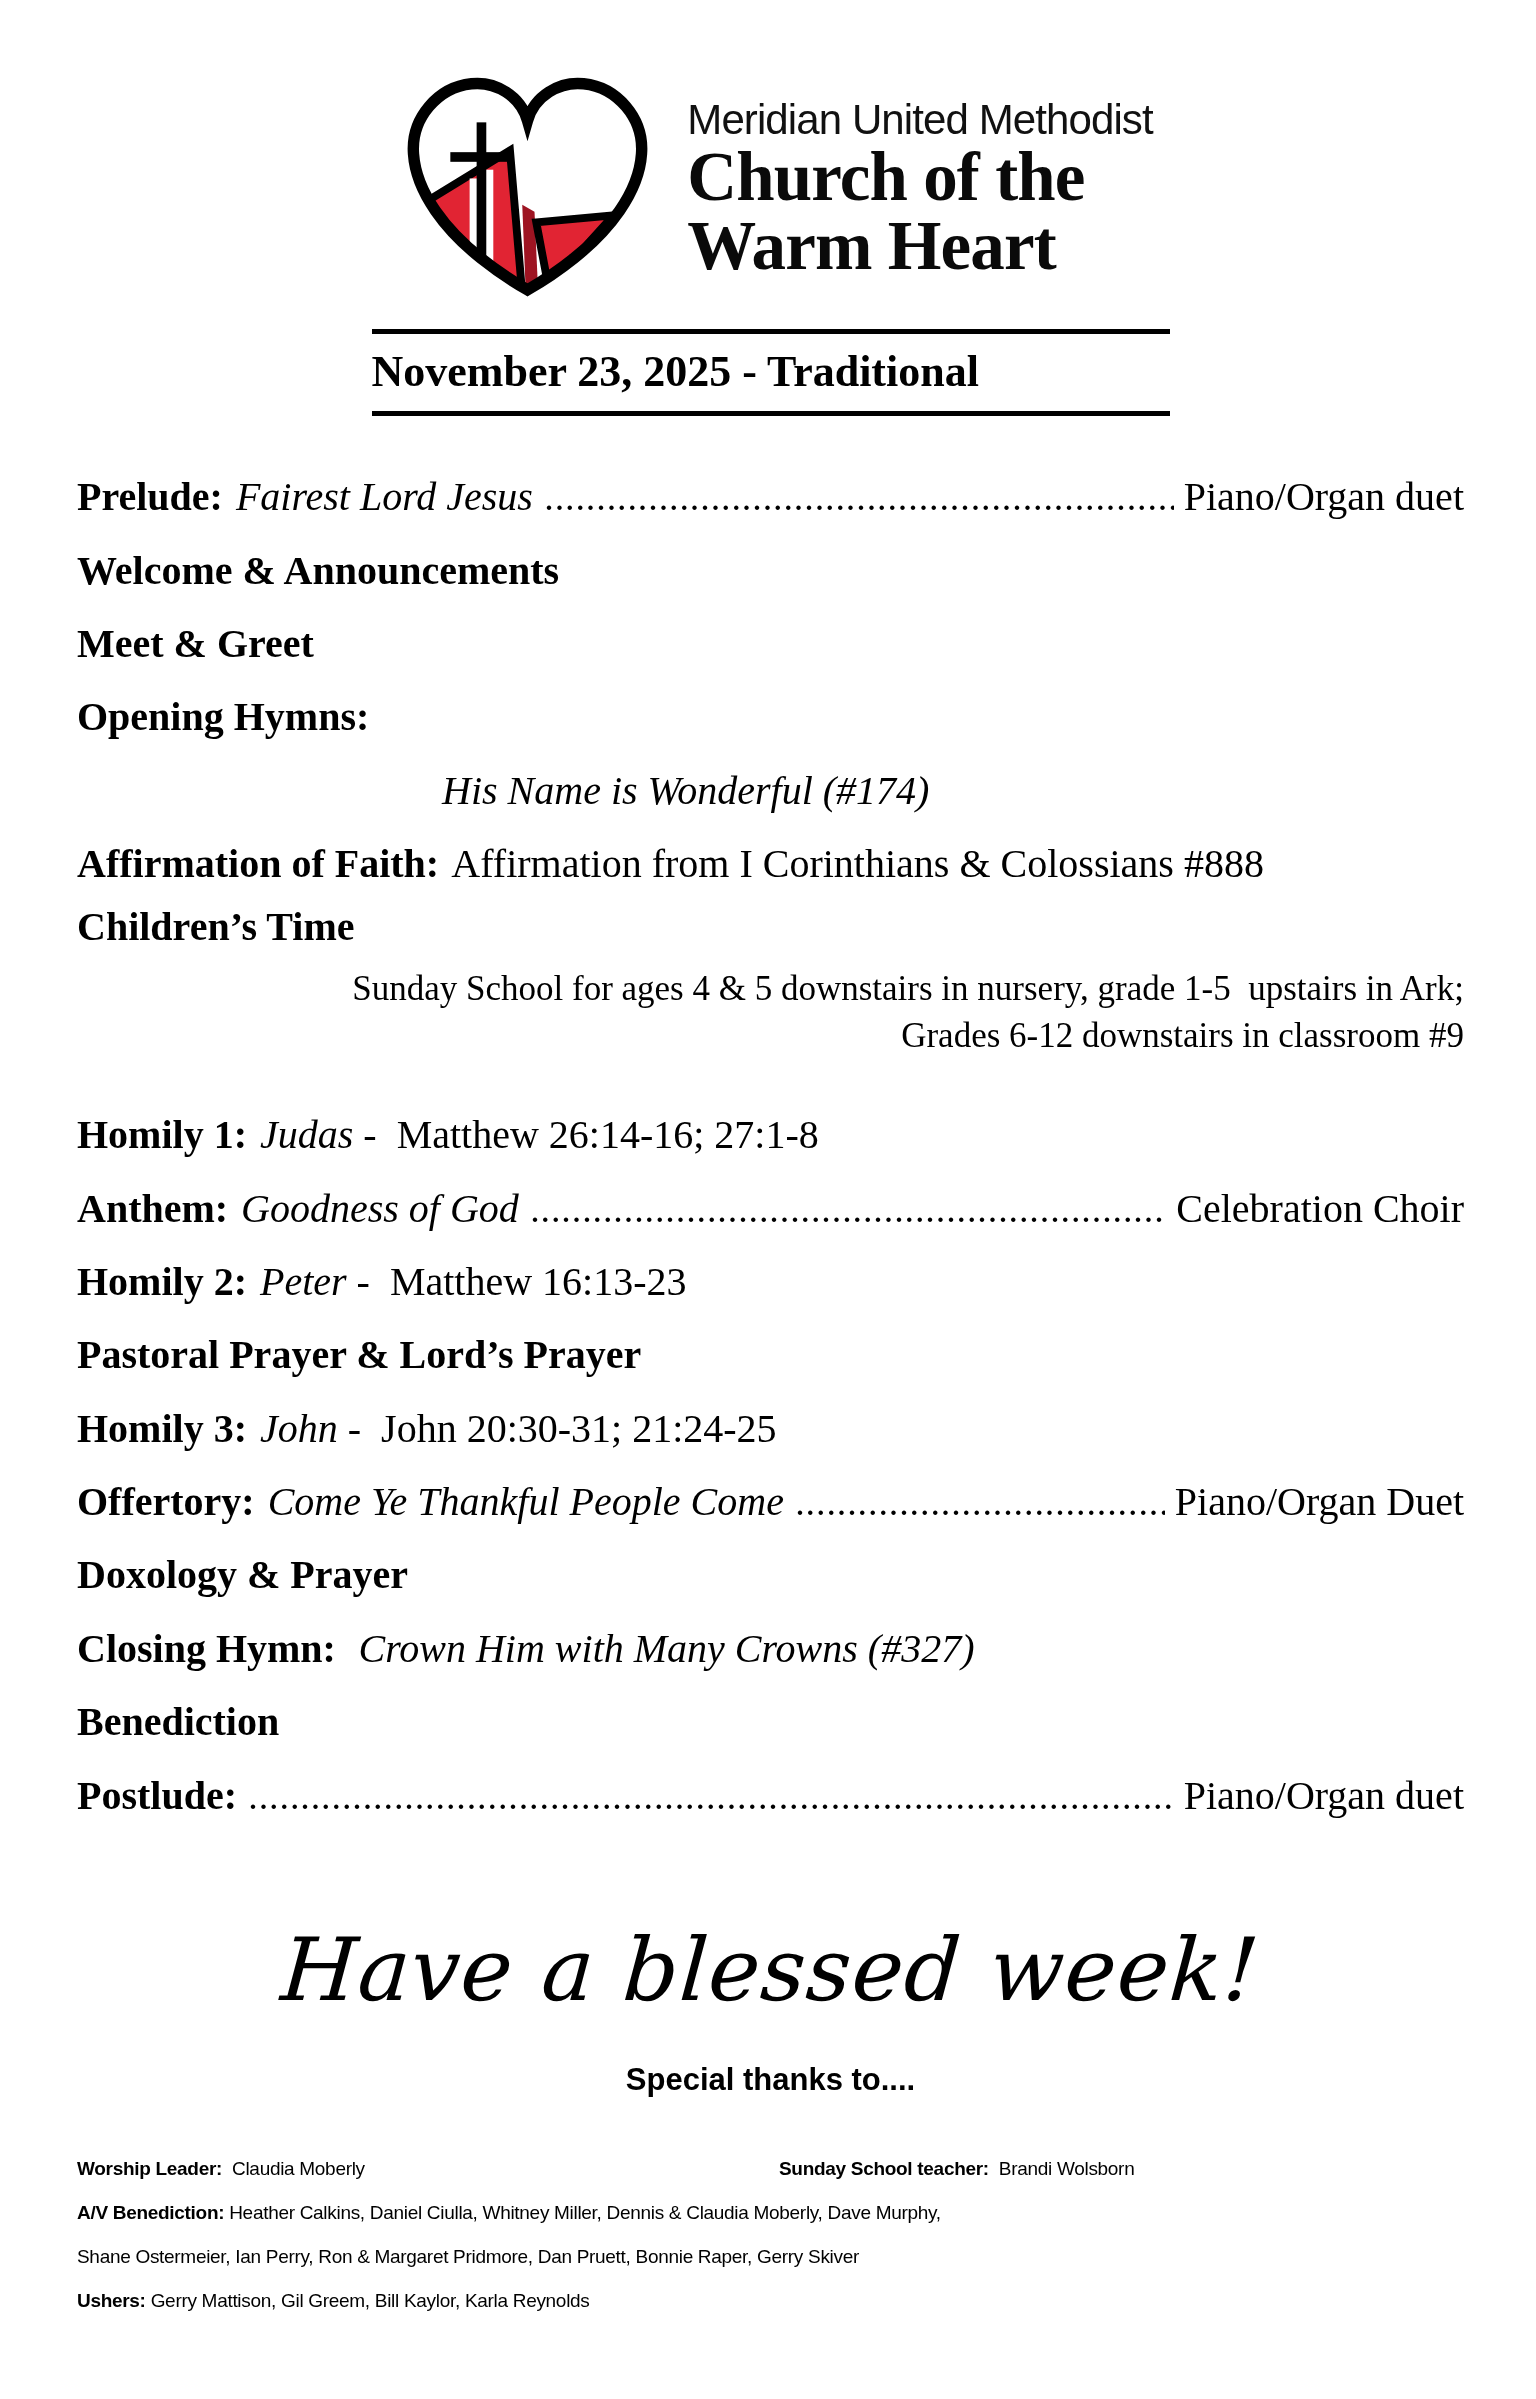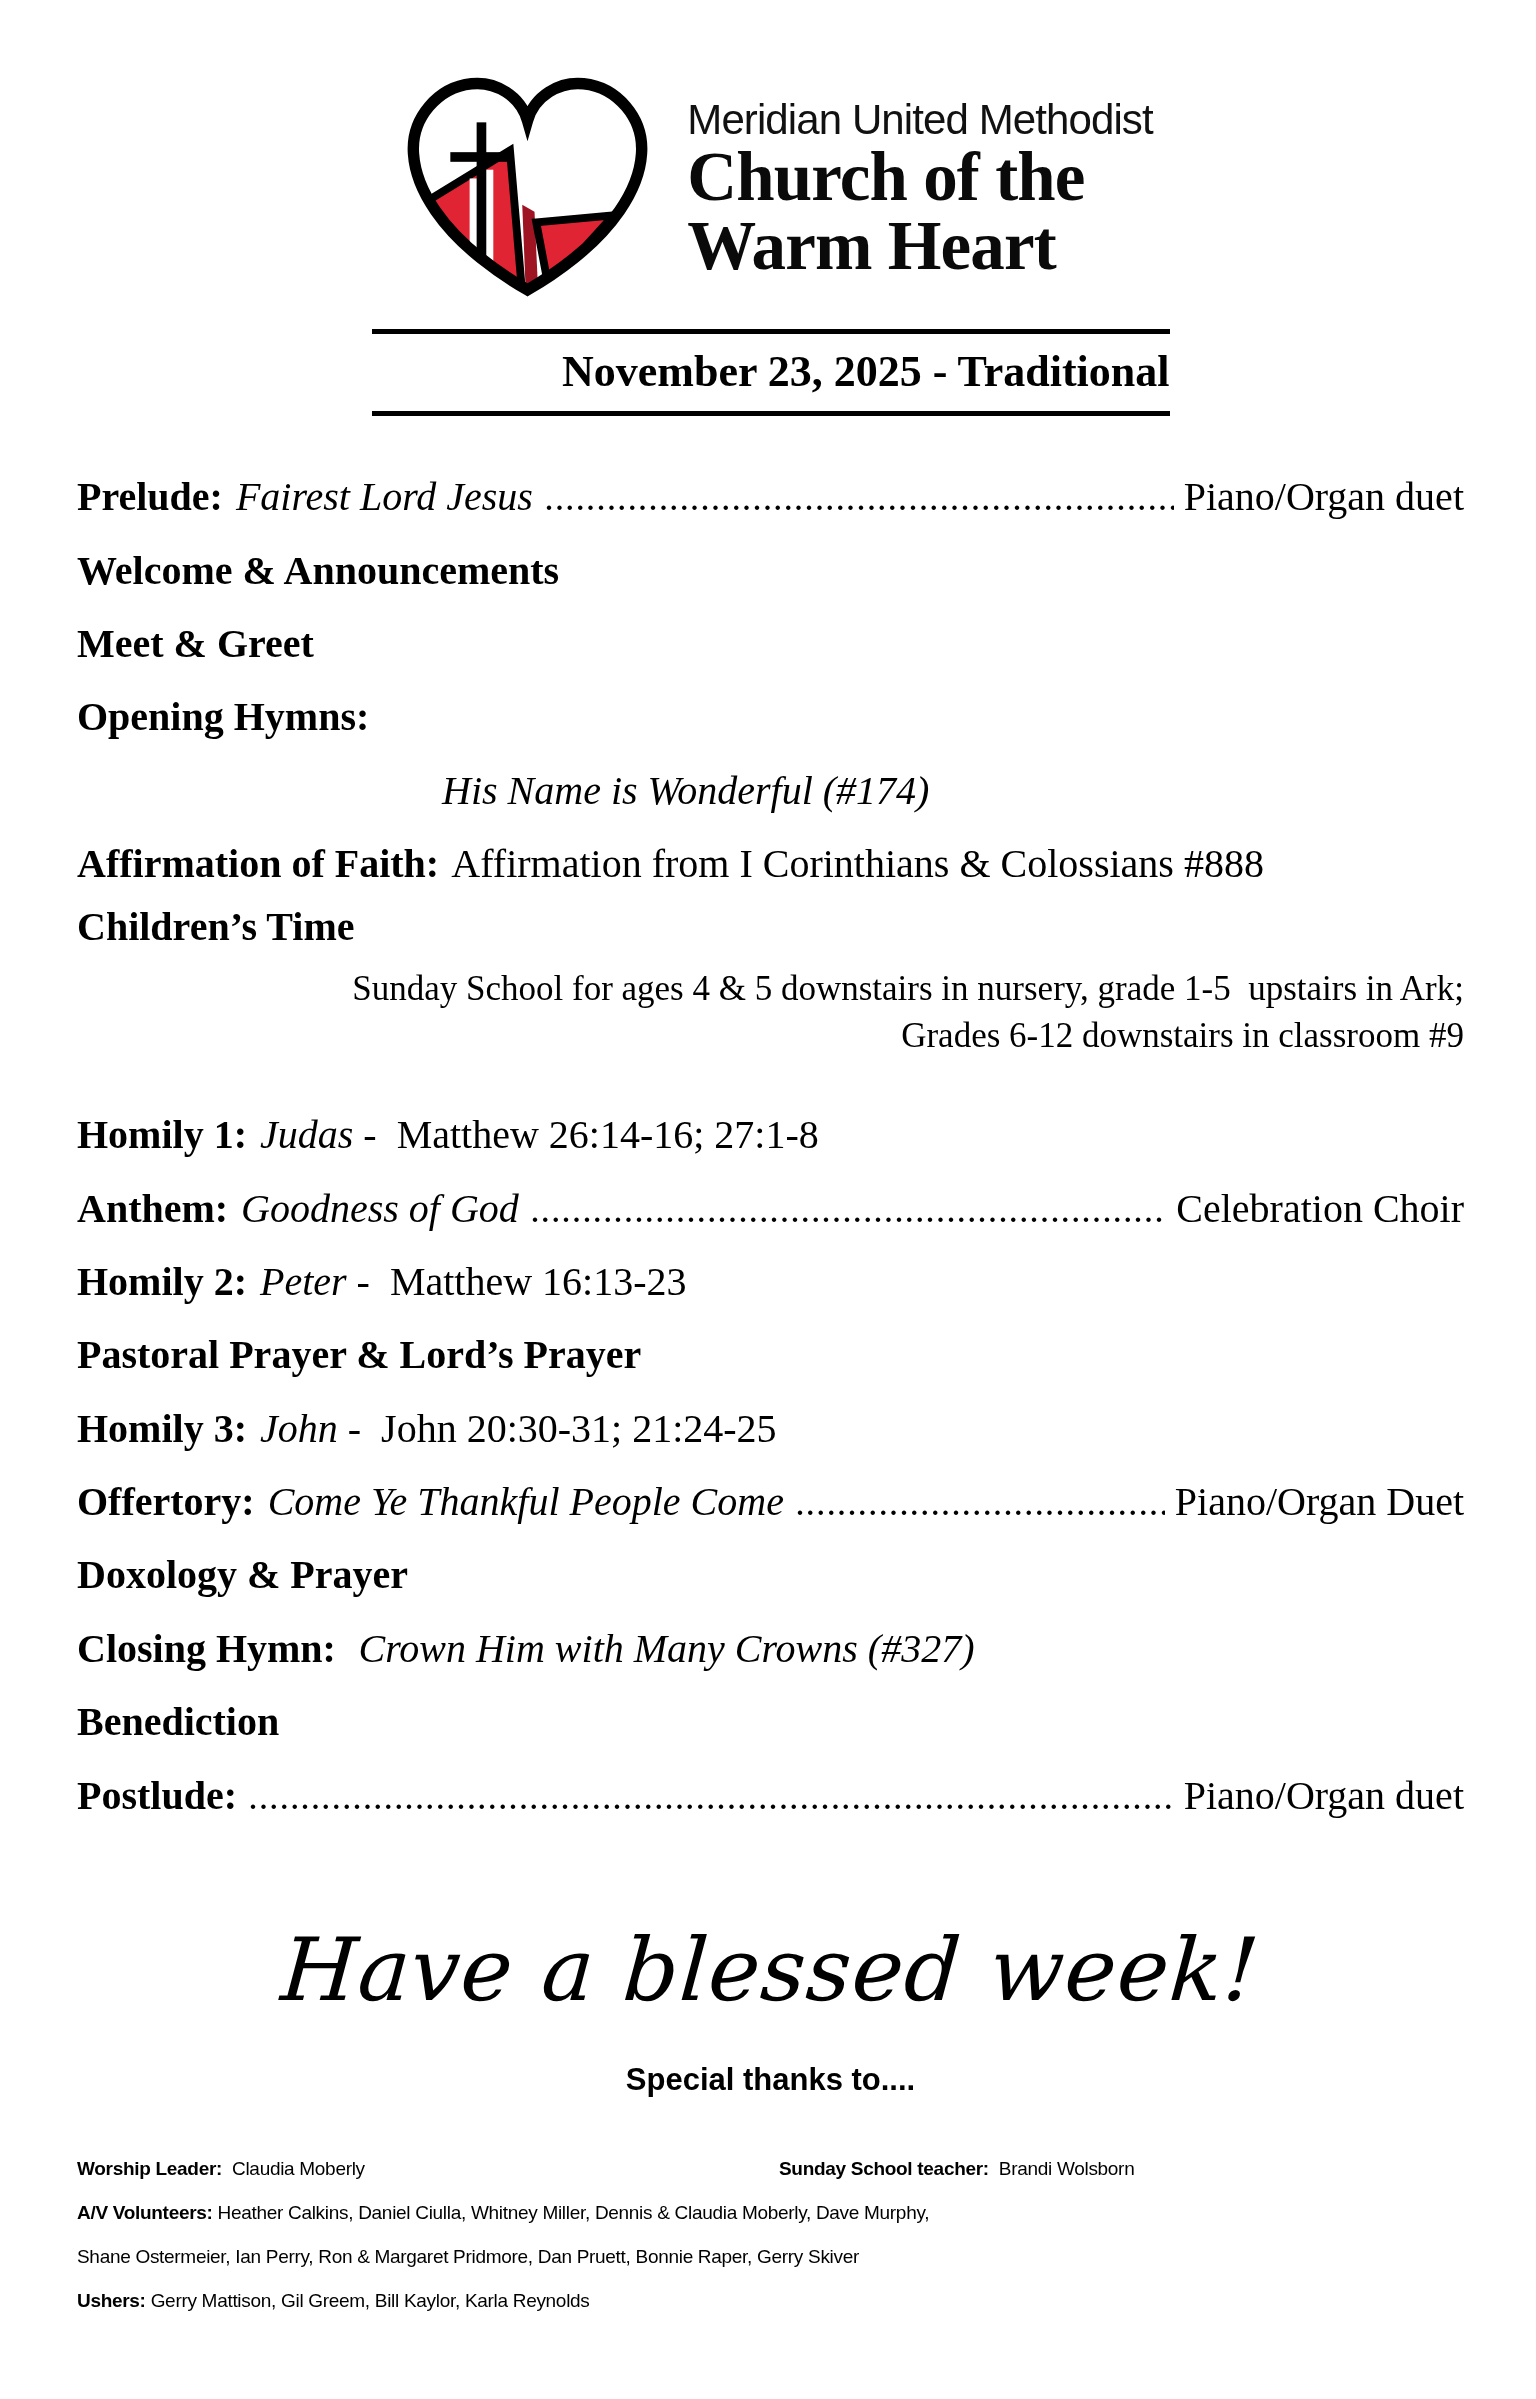--- a/index.html
+++ b/index.html
@@ -26,21 +26,21 @@
   }
   .logo-line2, .logo-line3 {
     font-family:"Liberation Serif", serif;
     font-weight:bold; font-size:69px; line-height:1.0; letter-spacing:-0.9px; color:#0a0a0a;
   }
 
   
   .date-banner {
     width:798px; margin:26px auto 10px auto;
     border-top:5.6px solid #000; border-bottom:5.6px solid #000;
-    text-align:right; padding:12.2px 0 14px 0;
+    text-align:left; padding:12.2px 0 14px 0;
   }
   .date-banner .date-text {
     font-weight:bold; font-size:44px; letter-spacing:0px;
   }
 
   
   .worship { margin-top:60px; }
   .row {
     display:flex; align-items:baseline;
     font-size:40px; line-height:1.06;
@@ -232,21 +232,21 @@
   <div class="credits">
     <div class="credits-row1">
       <div class="col-left">
         <span class="b">Worship Leader:</span><span class="t">  Claudia Moberly</span>
       </div>
       <div class="col-right">
         <span class="b">Sunday School teacher:</span><span class="t">  Brandi Wolsborn</span>
       </div>
     </div>
     <div>
-      <span class="b">A/V Volunteers:</span><span class="t"> Heather Calkins, Daniel Ciulla, Whitney Miller, Dennis &amp; Claudia Moberly, Dave Murphy,</span>
+      <span class="b">A/V Benediction:</span><span class="t"> Heather Calkins, Daniel Ciulla, Whitney Miller, Dennis &amp; Claudia Moberly, Dave Murphy,</span>
     </div>
     <div>
       <span class="t">Shane Ostermeier, Ian Perry, Ron &amp; Margaret Pridmore, Dan Pruett, Bonnie Raper, Gerry Skiver</span>
     </div>
     <div>
       <span class="b">Ushers:</span><span class="t"> Gerry Mattison, Gil Greem, Bill Kaylor, Karla Reynolds</span>
     </div>
   </div>
 
 </div>

